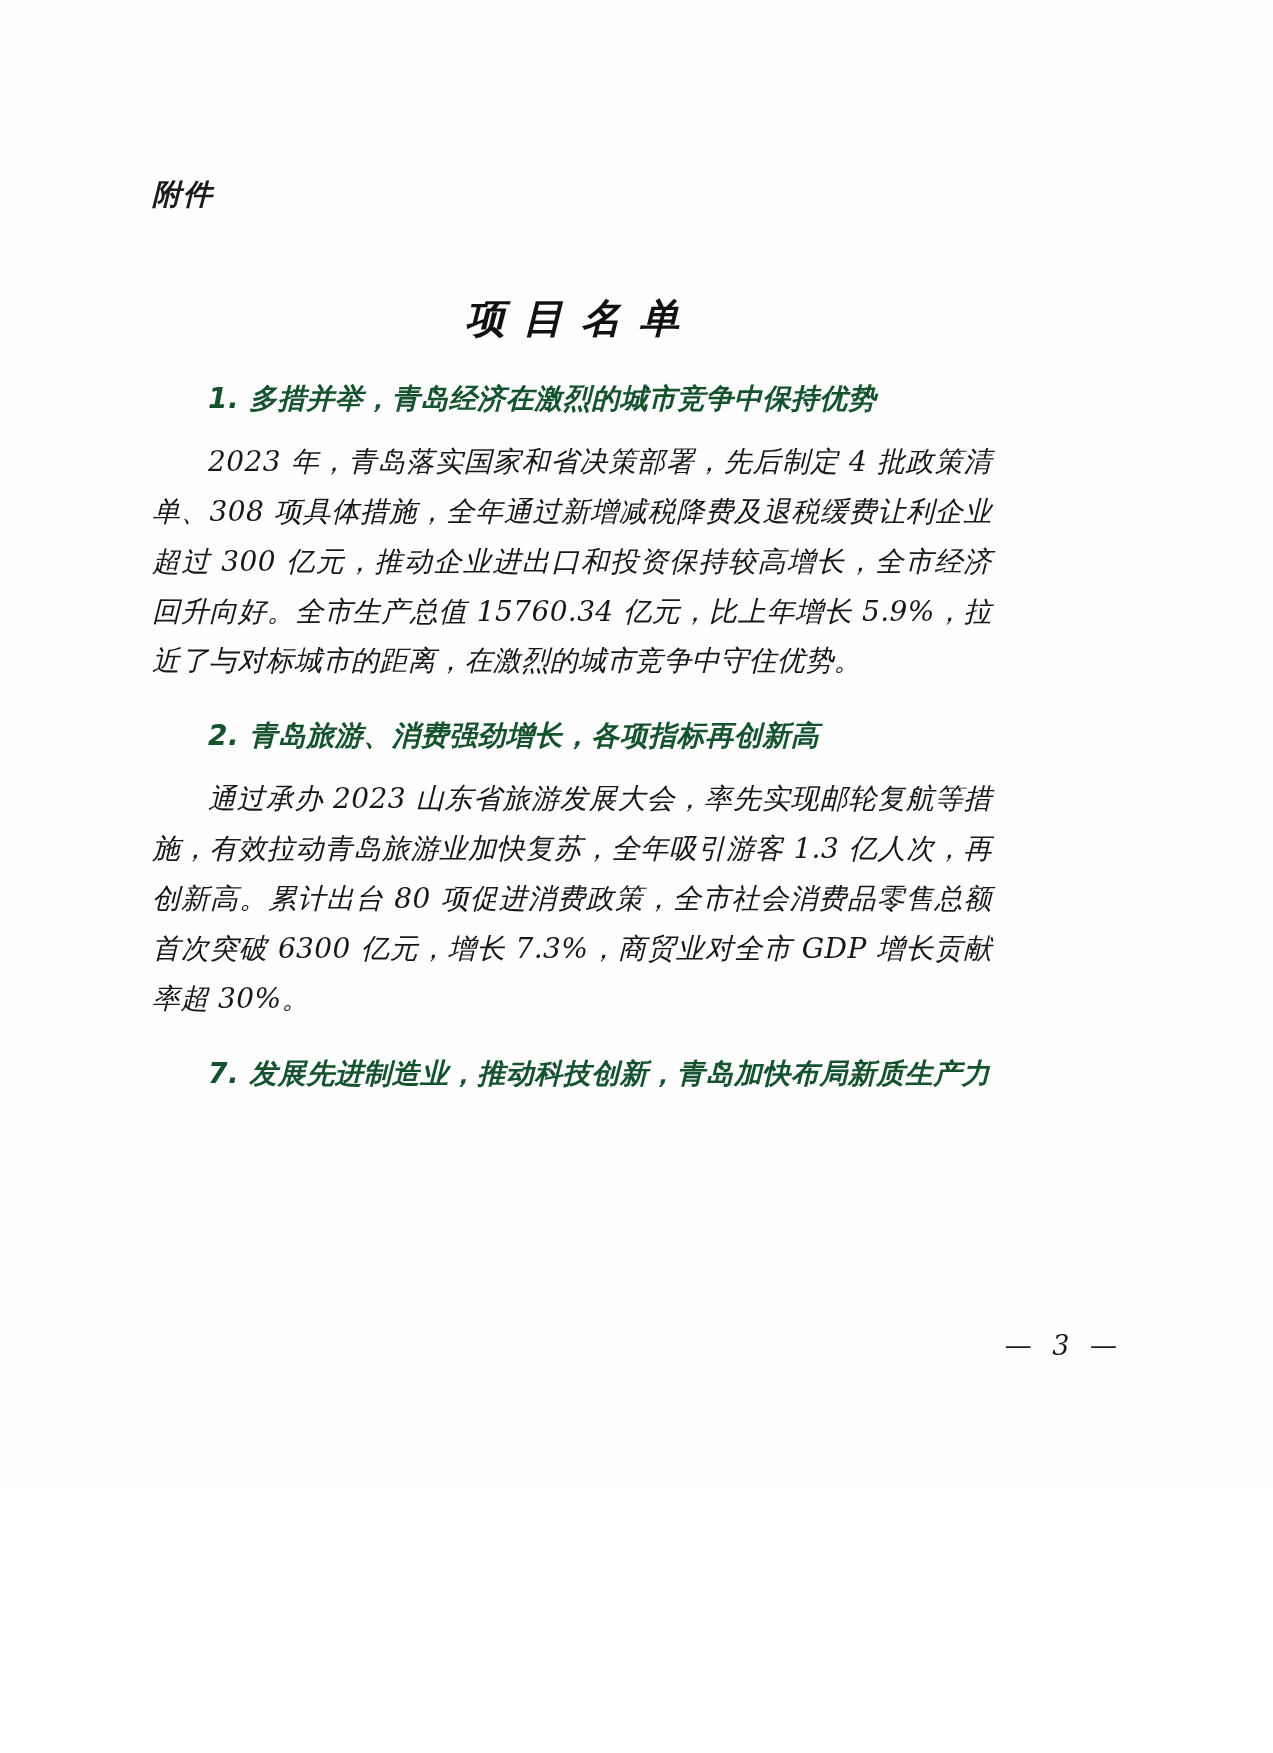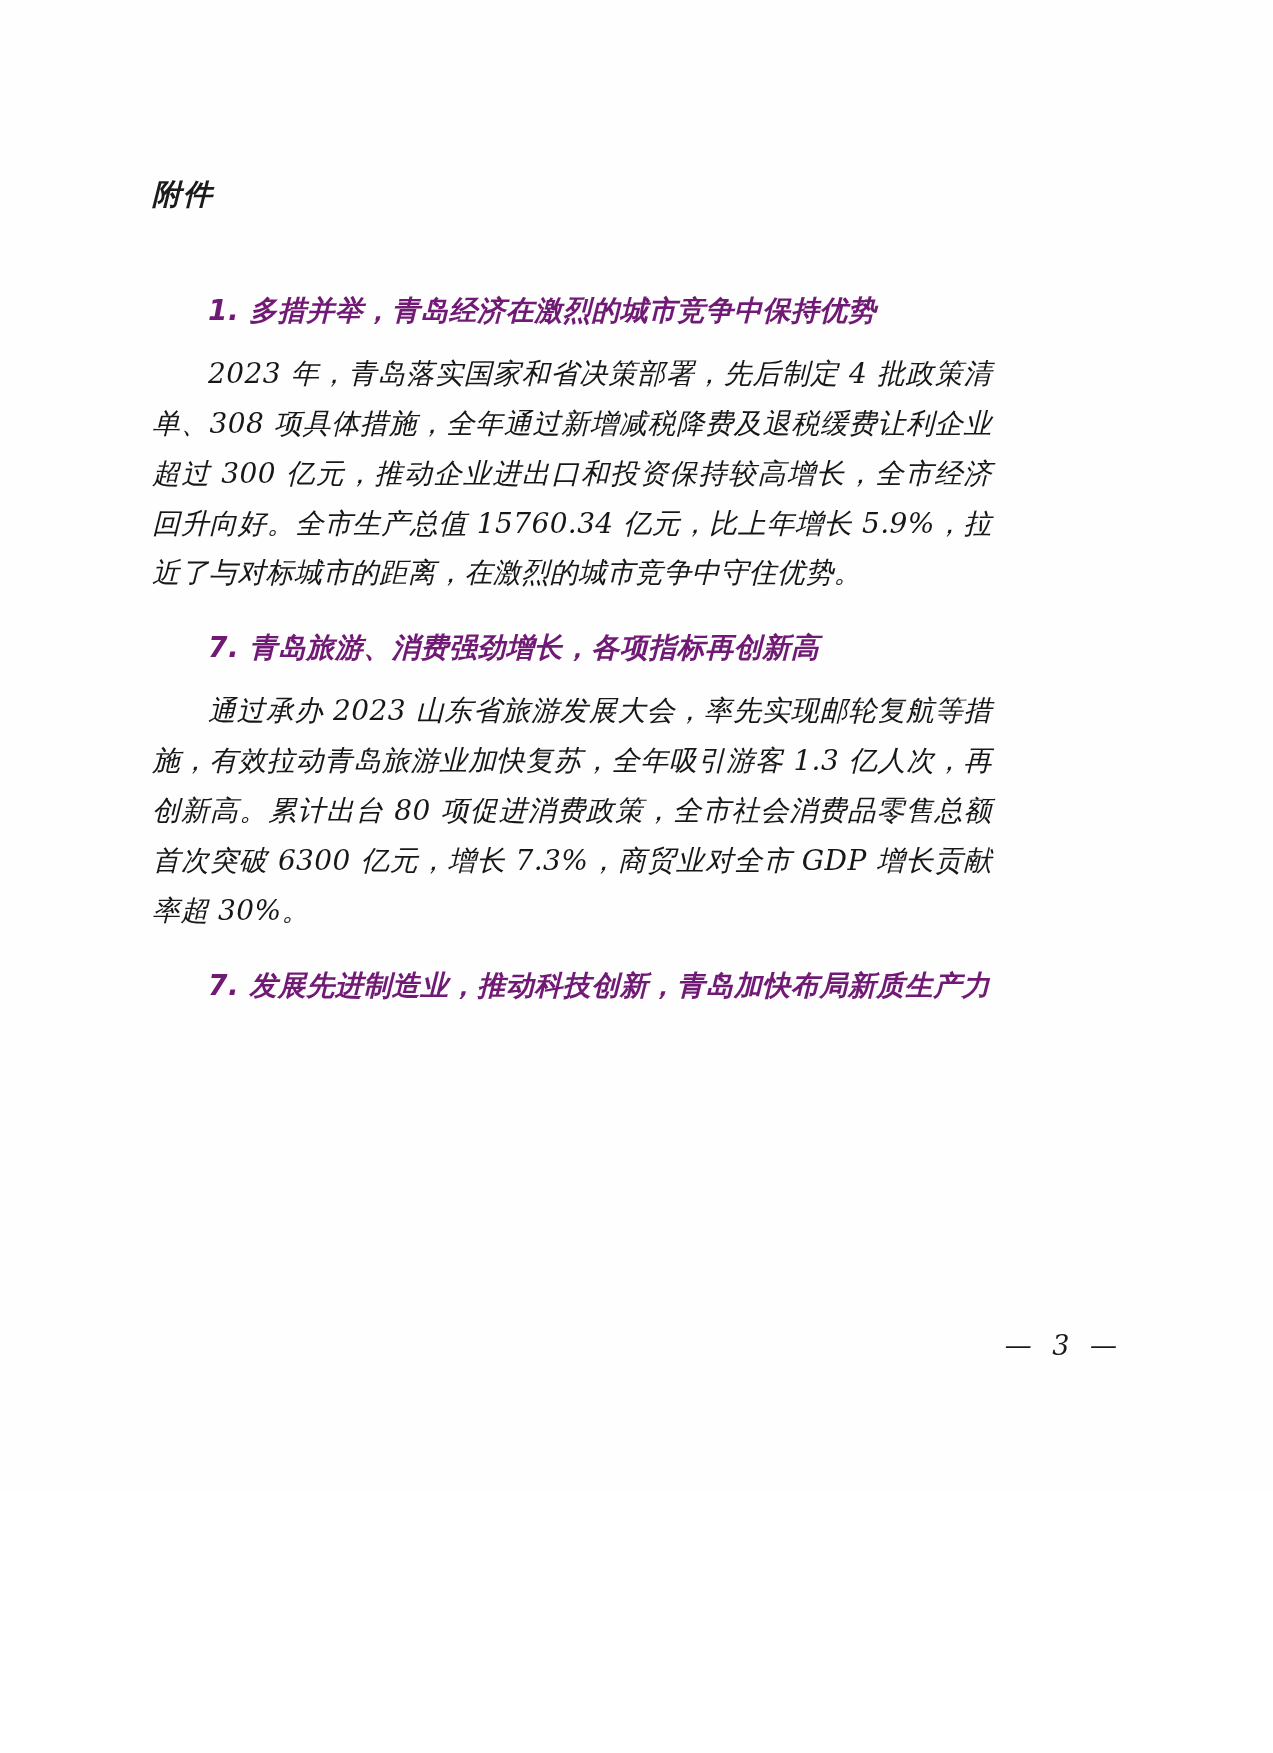--- a/index.html
+++ b/index.html
@@ -56,21 +56,21 @@
     color: #141414;
   }
   .item-heading {
     font-family: "DejaVu Sans", "Liberation Sans", sans-serif;
     font-size: 28px;
     font-weight: 700;
     line-height: 1.72;
     letter-spacing: 0.5px;
     text-indent: 56px;
     margin: 26px 0 14px 0;
-    color: #701a75;
+    color: #14532d;
   }
   .para {
     font-size: 28px;
     line-height: 1.78;
     letter-spacing: 0.4px;
     text-indent: 56px;
     text-align: justify;
     text-justify: inter-ideograph;
     margin: 9px 0 16px 0;
     color: #171717;
@@ -87,27 +87,28 @@
 </style>
 </head>
 <body>
 
 <div class="page">
   <div class="content">
 
     <div class="attachment-label">附件</div>
 
     <h1 class="doc-title">
+      <span class="line2">项目名单</span>
     </h1>
 
 
     <h3 class="item-heading">1. 多措并举，青岛经济在激烈的城市竞争中保持优势</h3>
     <p class="para">2023 年，青岛落实国家和省决策部署，先后制定 4 批政策清单、308 项具体措施，全年通过新增减税降费及退税缓费让利企业超过 300 亿元，推动企业进出口和投资保持较高增长，全市经济回升向好。全市生产总值 15760.34 亿元，比上年增长 5.9%，拉近了与对标城市的距离，在激烈的城市竞争中守住优势。</p>
 
-    <h3 class="item-heading">7. 青岛旅游、消费强劲增长，各项指标再创新高</h3>
+    <h3 class="item-heading">2. 青岛旅游、消费强劲增长，各项指标再创新高</h3>
     <p class="para">通过承办 2023 山东省旅游发展大会，率先实现邮轮复航等措施，有效拉动青岛旅游业加快复苏，全年吸引游客 1.3 亿人次，再创新高。累计出台 80 项促进消费政策，全市社会消费品零售总额首次突破 6300 亿元，增长 7.3%，商贸业对全市 GDP 增长贡献率超 30%。</p>
 
     <h3 class="item-heading">7. 发展先进制造业，推动科技创新，青岛加快布局新质生产力</h3>
 
   </div>
 
   <div class="page-number">— 3 —</div>
 </div>
 
 </body></html>

